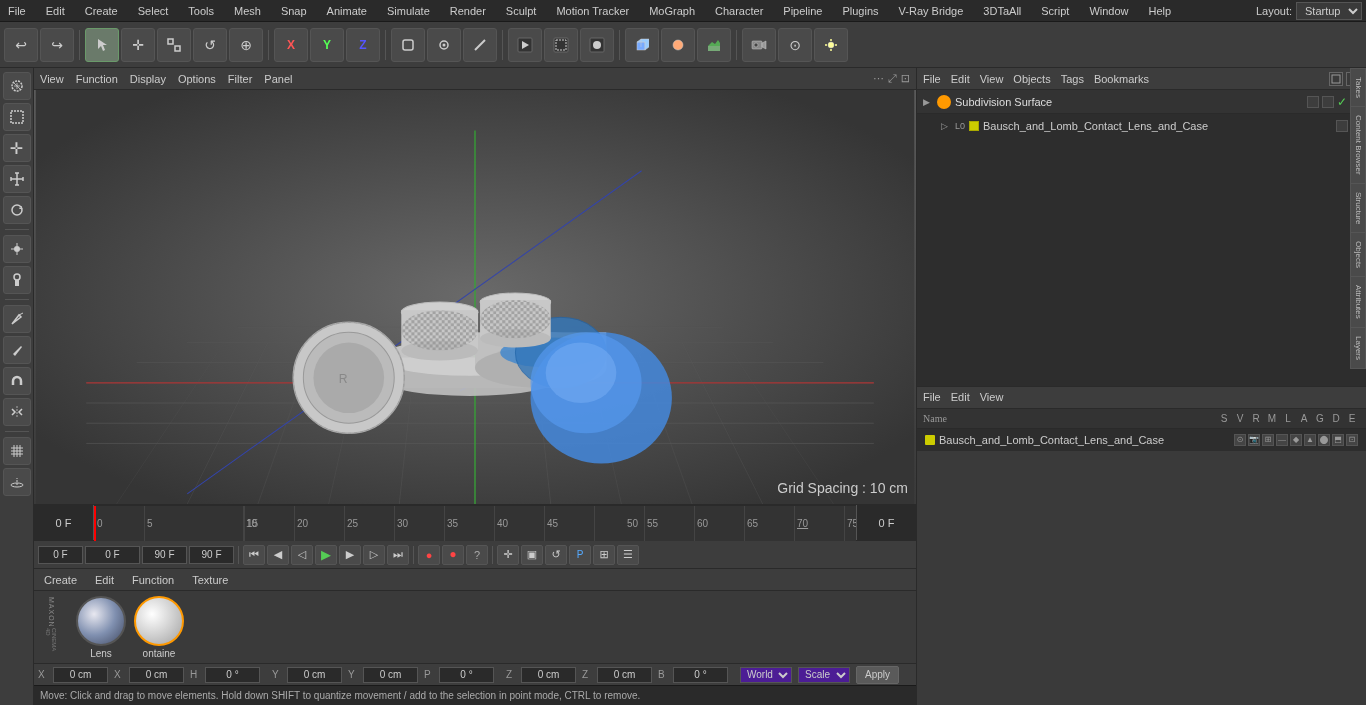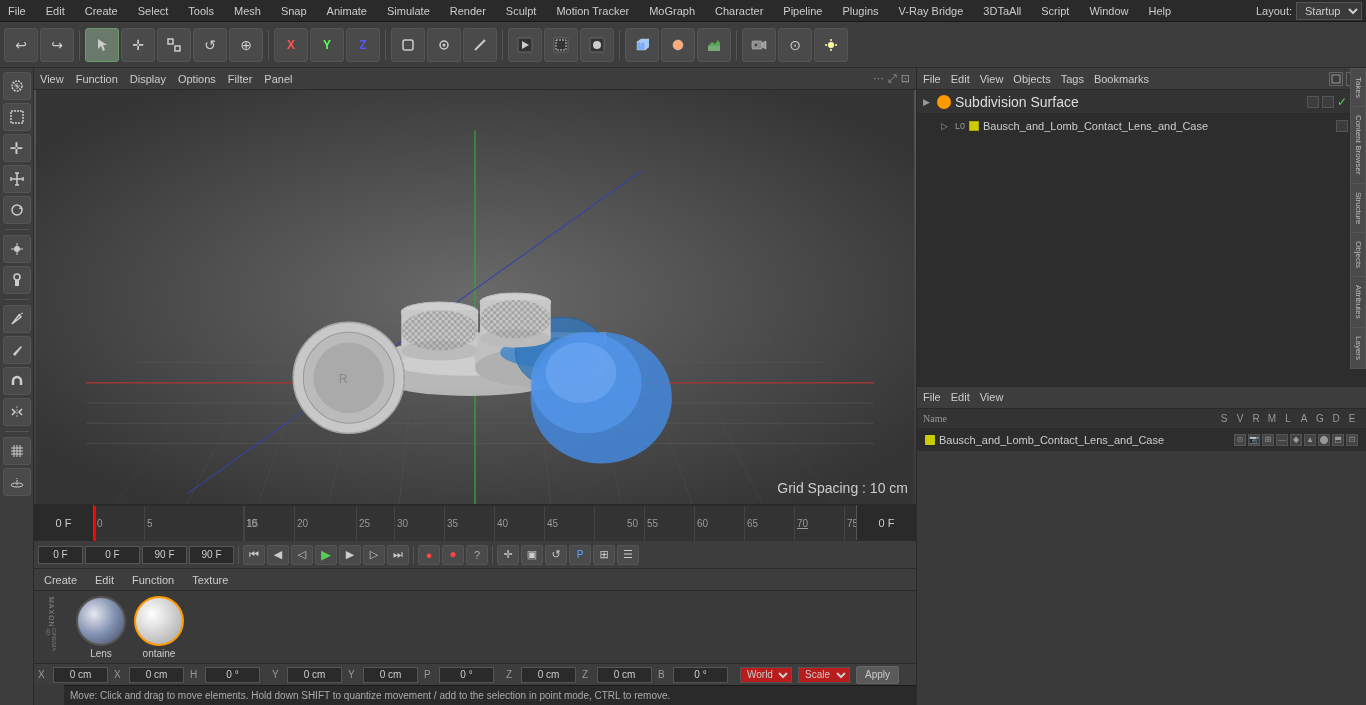--- a/index.html
+++ b/index.html
@@ -66,35 +66,35 @@
 
     
     #material-bar { display: flex; flex-direction: column; background: #3a3a3a; border-top: 1px solid #2a2a2a; height: 95px; }
     #material-toolbar { display: flex; align-items: center; background: #3d3d3d; height: 22px; border-bottom: 1px solid #2a2a2a; padding: 0 6px; gap: 10px; }
     #material-content { display: flex; align-items: center; padding: 4px; gap: 8px; flex: 1; overflow-x: auto; }
     .material-item { display: flex; flex-direction: column; align-items: center; gap: 2px; cursor: pointer; }
     .material-preview { width: 50px; height: 50px; border-radius: 50%; border: 2px solid #555; }
     .material-name { font-size: 10px; color: #ccc; text-align: center; max-width: 60px; }
 
     
-    #status-bar { display: flex; align-items: center; background: #2a2a2a; height: 20px; border-top: 1px solid #1a1a1a; padding: 0 6px; font-size: 10px; color: #aaa; margin-left: 30px; }
+    #status-bar { display: flex; align-items: center; background: #2a2a2a; height: 20px; border-top: 1px solid #1a1a1a; padding: 0 6px; font-size: 10px; color: #aaa; }
 
     
     #coord-bar { display: flex; align-items: center; background: #3d3d3d; height: 22px; border-top: 1px solid #2a2a2a; padding: 0 4px; gap: 6px; }
     .coord-group { display: flex; align-items: center; gap: 3px; }
     .coord-label { color: #999; font-size: 10px; width: 12px; }
     .coord-input { width: 55px; height: 16px; background: #2a2a2a; border: 1px solid #555; color: #ccc; font-size: 10px; text-align: center; }
     .coord-sep { color: #555; font-size: 10px; }
-    .coord-dropdown { height: 16px; background: #b91c1c; border: 1px solid #555; color: #ccc; font-size: 10px; padding: 0 2px; }
+    .coord-dropdown { height: 16px; background: #4c1d95; border: 1px solid #555; color: #ccc; font-size: 10px; padding: 0 2px; }
     .coord-apply { height: 18px; background: #5a5a5a; border: 1px solid #666; color: #ccc; font-size: 10px; padding: 0 8px; cursor: pointer; border-radius: 2px; }
 
     
     #subdiv-header { display: flex; align-items: center; padding: 2px 6px; gap: 4px; background: #333; height: 24px; border-bottom: 1px solid #2a2a2a; }
     .subdiv-icon { width: 14px; height: 14px; background: #f90; border-radius: 50%; }
-    .subdiv-text { font-size: 14px; color: #ddd; flex: 1; }
+    .subdiv-text { font-size: 11px; color: #ddd; flex: 1; }
     .subdiv-flags { display: flex; gap: 3px; align-items: center; }
 
     
     #obj-subrow { display: flex; align-items: center; padding: 2px 6px 2px 20px; gap: 4px; background: #2d2d2d; height: 24px; }
     .expand-icon { width: 10px; color: #999; font-size: 9px; }
 
     
     #attr-col-row { display: flex; align-items: center; background: #333; height: 20px; padding: 0 6px; border-bottom: 1px solid #2a2a2a; font-size: 10px; color: #999; }
     .col-name { flex: 1; font-family: Liberation Serif, serif; }
     .col-s, .col-v, .col-r, .col-m, .col-l, .col-a, .col-g, .col-d, .col-e { width: 16px; text-align: center; }
@@ -467,21 +467,21 @@
     </div>
 
     <div id="timeline">
       <div id="frame-display">0 F</div>
       <div id="timeline-ruler">
         <div class="timeline-marker" style="left:0px;">0</div>
         <div class="timeline-marker" style="left:50px;">5</div>
         <div class="timeline-marker" style="left:105px;margin-left:44px;">10</div>
         <div class="timeline-marker" style="left:150px;">15</div>
         <div class="timeline-marker" style="left:200px;">20</div>
-        <div class="timeline-marker" style="left:262px;">25</div>
+        <div class="timeline-marker" style="left:250px;">25</div>
         <div class="timeline-marker" style="left:300px;">30</div>
         <div class="timeline-marker" style="left:350px;">35</div>
         <div class="timeline-marker" style="left:400px;">40</div>
         <div class="timeline-marker" style="left:450px;">45</div>
         <div class="timeline-marker" style="left:500px;padding-left:32px;">50</div>
         <div class="timeline-marker" style="left:550px;">55</div>
         <div class="timeline-marker" style="left:600px;">60</div>
         <div class="timeline-marker" style="left:650px;">65</div>
         <div class="timeline-marker" style="left:700px;text-decoration:underline;">70</div>
         <div class="timeline-marker" style="left:750px;">75</div>

